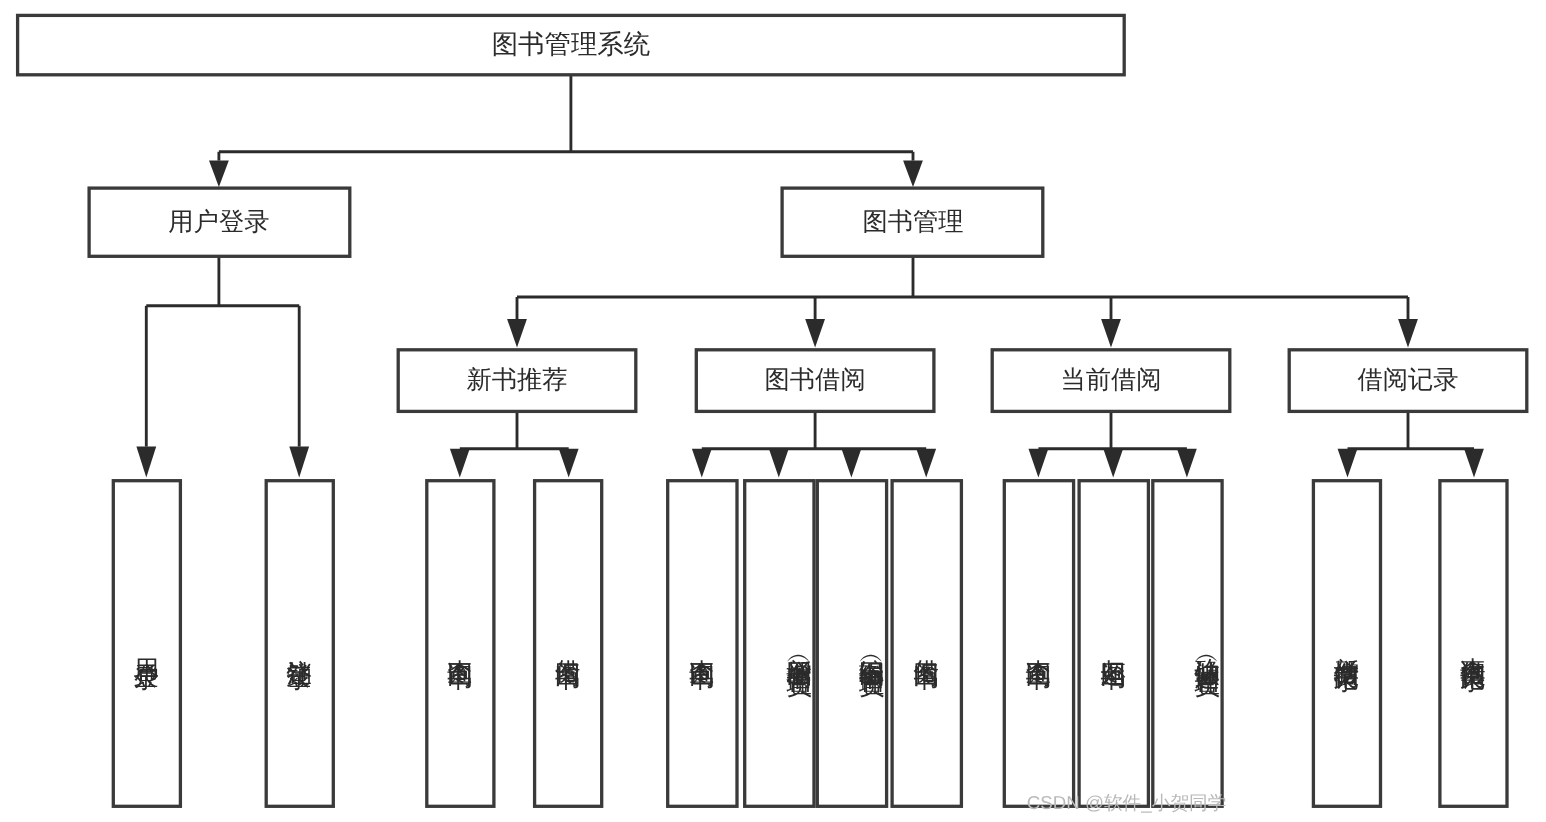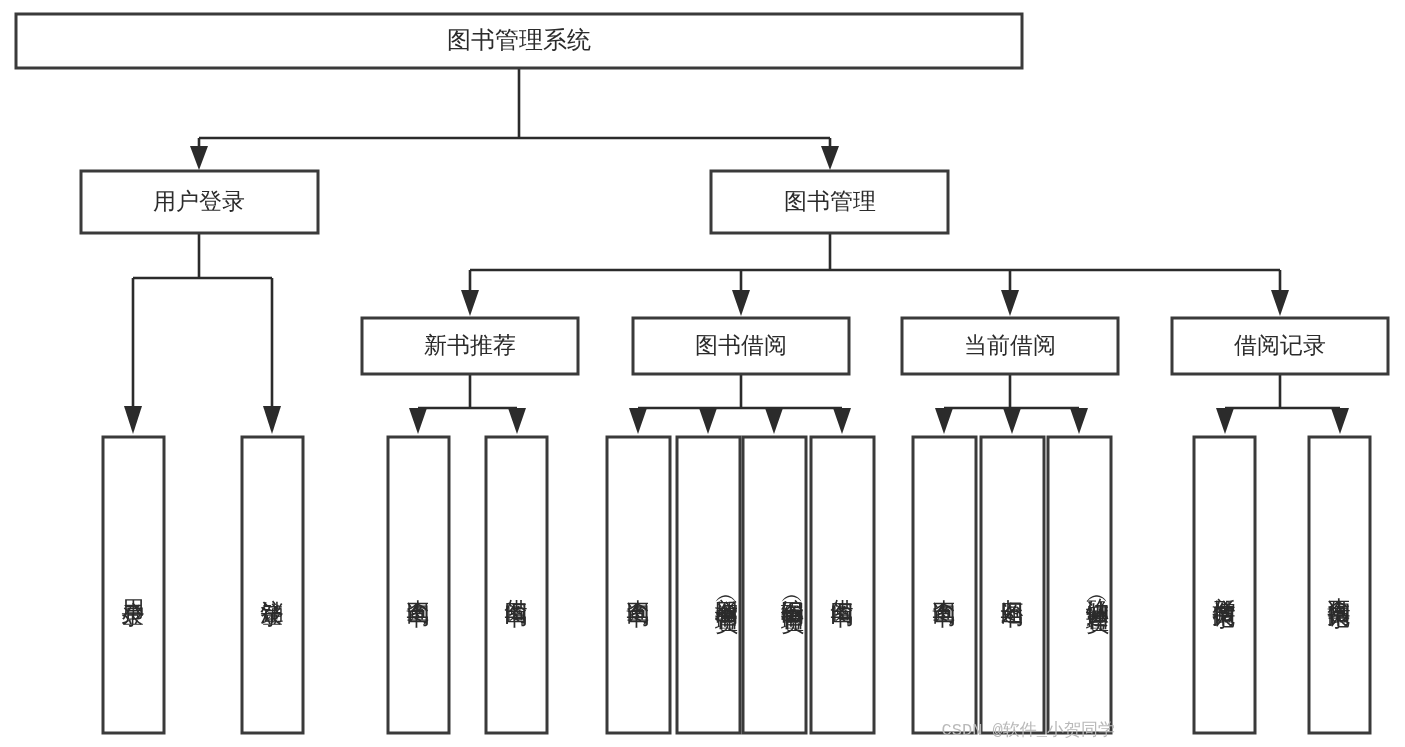--- a/index.html
+++ b/index.html
@@ -67,21 +67,21 @@
     fill: none;
   }
   .arrow-head {
     fill: #2b2b2b;
     stroke: none;
   }
   #watermark {
     position: absolute;
     right: 10px;
     bottom: 6px;
-    font-family: Liberation Mono, monospace;
+    font-family: Liberation Sans, sans-serif;
     font-size: 17px;
     color: #b9b9b9;
     white-space: nowrap;
     pointer-events: none;
   }
 </style>
 </head>
 <body>
 
 <div id="diagram-root">

